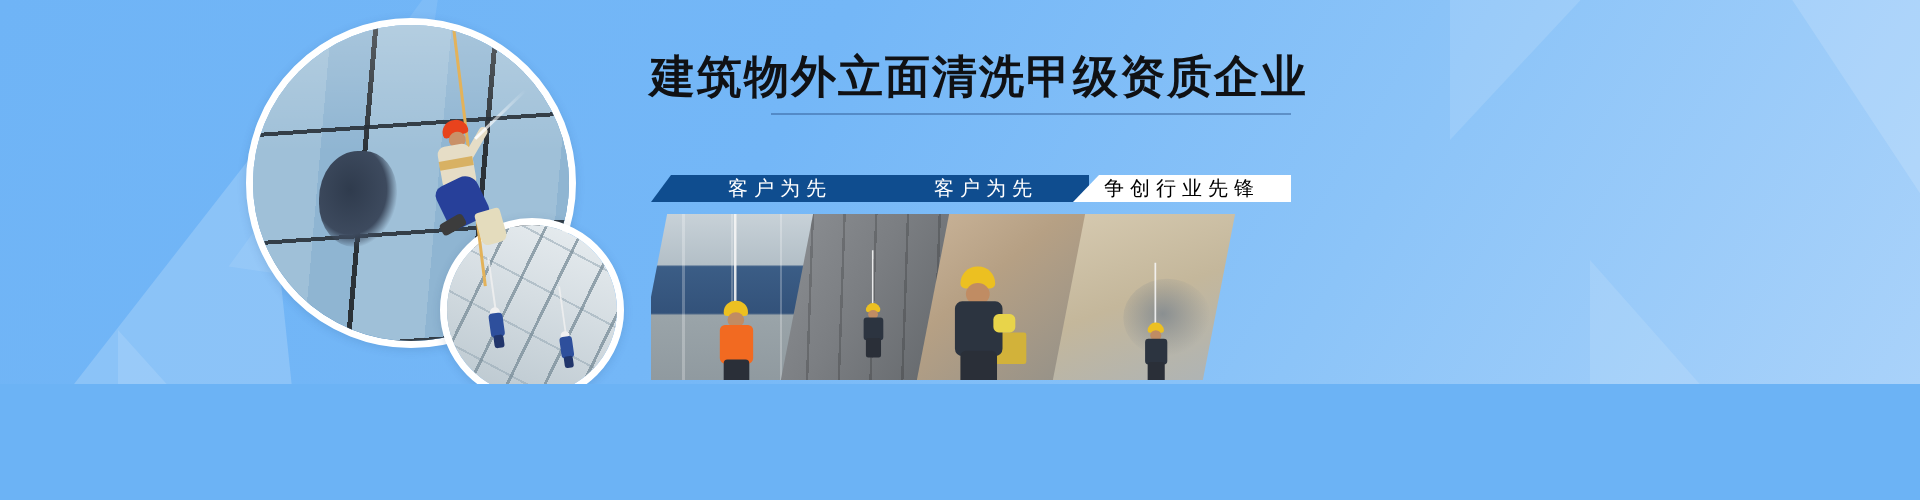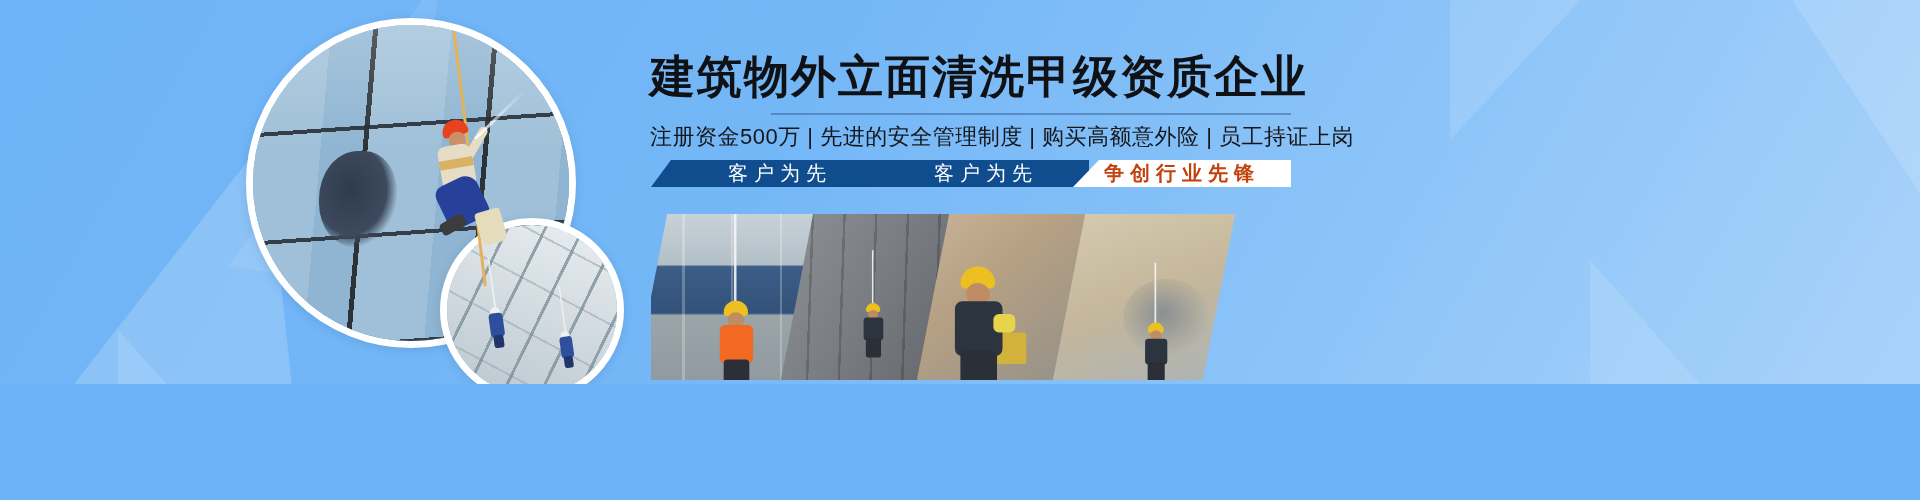--- a/index.html
+++ b/index.html
@@ -135,41 +135,41 @@
   .subtitle {
     position:absolute; left:650px; top:122px; width:660px;
     font-size:22px; color:#14161a; letter-spacing:.5px;
     white-space:nowrap; text-align:center;
   }
 
   
   .slogan-bar {
     position:absolute; left:651px; top:160px;
     width:640px; height:42px;
-    display:flex; align-items:flex-start;
+    display:flex; align-items:flex-end;
   }
   .slogan-left {
     position:relative; flex:0 0 438px;
     background:#0f4d8f;
     display:flex; align-items:center; justify-content:space-around;
     clip-path:polygon(20px 0,100% 0,100% 100%,0 100%);
     padding-left:26px;
   }
   .slogan-left span {
     color:#ffffff; font-size:20px; letter-spacing:6px; font-weight:500;
   }
   .slogan-right {
     position:relative; flex:1 1 auto;
     background:#ffffff;
     display:flex; align-items:center; justify-content:center;
     clip-path:polygon(26px 0,100% 0,100% 100%,0 100%);
     margin-left:-16px;
   }
   .slogan-right span {
-    color:#c2410c; font-size:20px; letter-spacing:6px; font-weight:700;
+    color:#000000; font-size:20px; letter-spacing:6px; font-weight:400;
   }
 
   
   .strip {
     position:absolute; left:651px; top:214px;
     width:640px; height:166px;
     display:flex; overflow:hidden;
   }
   .strip-cell {
     position:relative; height:100%; overflow:hidden;
@@ -259,21 +259,20 @@
       <div class="mw-r"></div>
       <div class="mw-h"></div>
       <div class="mw-b"></div>
       <div class="mw-l"></div>
     </div>
   </div>
 
   <div class="headline-block">
     <div class="title">建筑物外立面清洗甲级资质企业</div>
     <div class="title-rule"></div>
-    <div class="subtitle">注册资金500万 | 先进的安全管理制度 | 购买高额意外险 | 员工持证上岗</div>
   </div>
 
   <div class="slogan-bar">
     <div class="slogan-left">
       <span>客户为先</span>
       <span>客户为先</span>
     </div>
     <div class="slogan-right">
       <span>争创行业先锋</span>
     </div>

